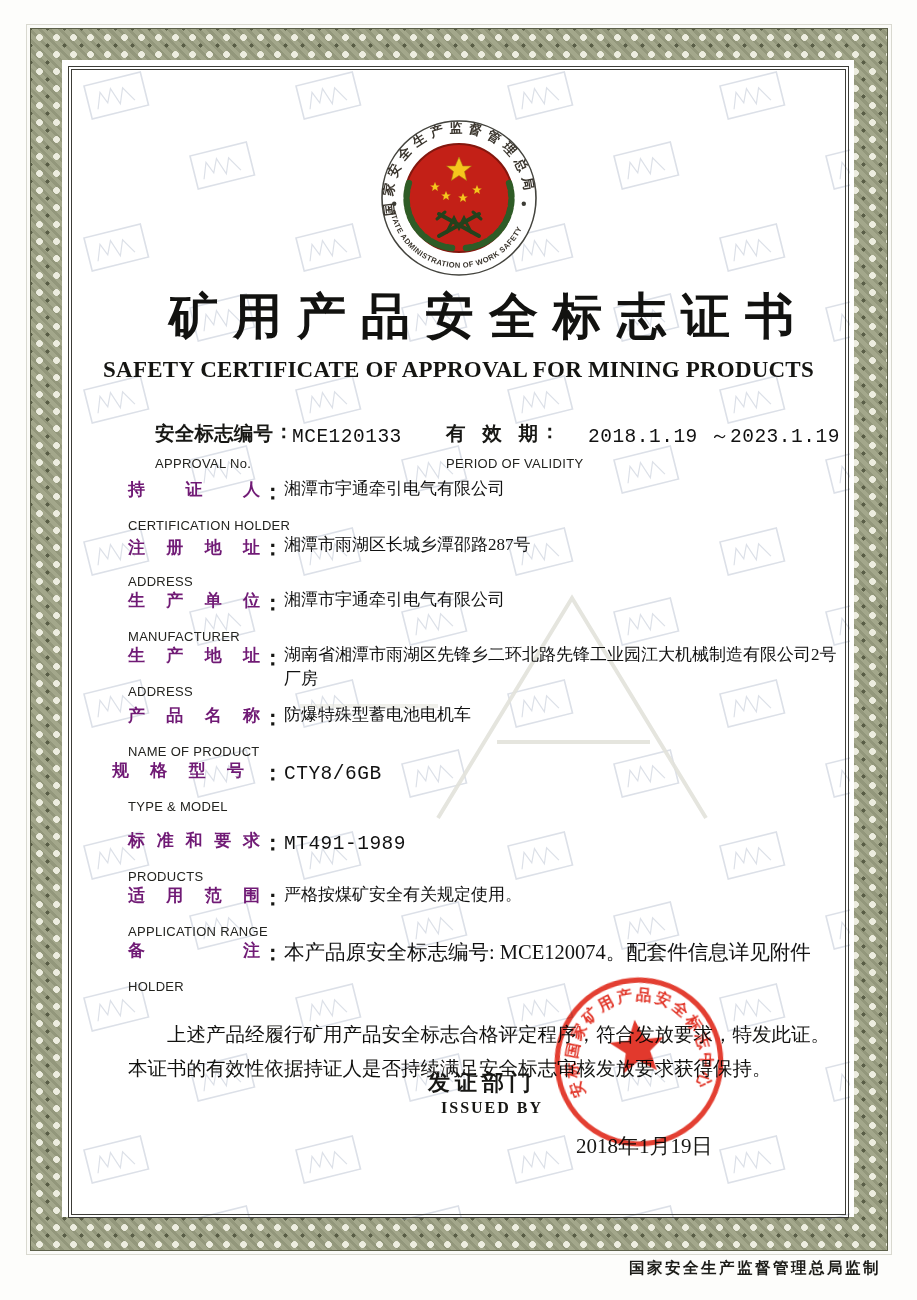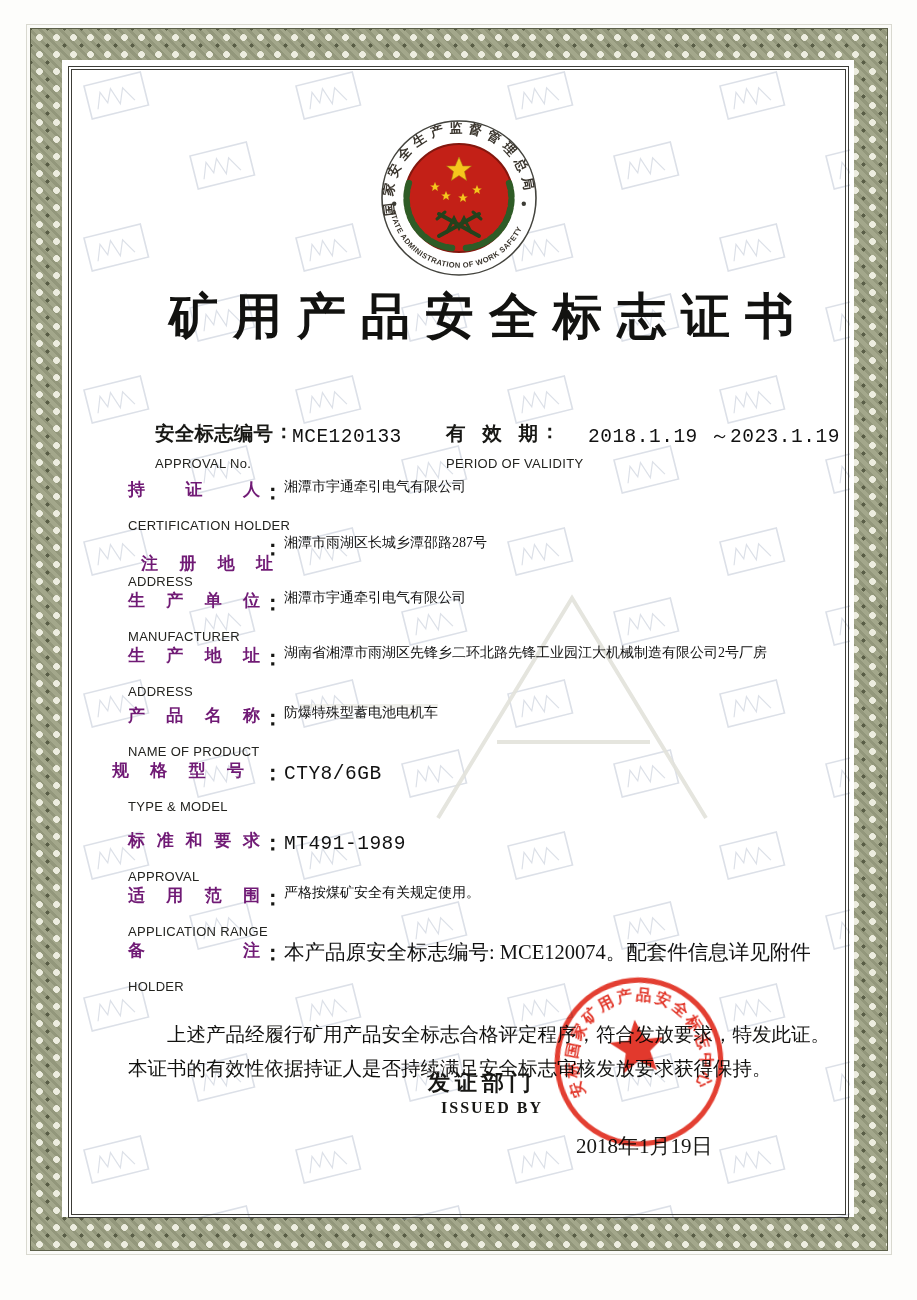--- a/index.html
+++ b/index.html
@@ -36,21 +36,21 @@
     position:absolute;top:284px;left:0;width:100%;text-align:center;
     font-size:49px;font-weight:700;letter-spacing:15px;text-indent:15px;color:#121210;padding-left:23px;
   }
   .subtitle{
     position:absolute;top:357px;left:0;width:100%;text-align:center;
     font-size:23px;font-weight:700;letter-spacing:0.2px;color:#151512;
   }
   .lbl{font-weight:700;font-size:17px;display:inline-block;text-align:justify;text-align-last:justify;color:#701a75;}
   .colon{font-weight:700;font-size:21.5px;position:absolute;}
   .sub{position:absolute;font-family:"Liberation Sans","DejaVu Sans",sans-serif;font-size:13px;letter-spacing:.3px;color:#23231f;margin-top:9px;}
-  .val{position:absolute;font-size:14px;line-height:1.42;color:#111;}
+  .val{position:absolute;font-size:17px;line-height:1.42;color:#111;}
   .mono{font-family:"Liberation Mono","DejaVu Sans Mono",monospace;font-size:19.5px;letter-spacing:.5px;}
   .ap-lbl{font-weight:700;font-size:19.5px;display:inline-block;text-align:justify;text-align-last:justify;}
   .statement{
     position:absolute;left:128px;top:998px;width:718px;
     font-size:19.5px;line-height:1.75;text-indent:2em;color:#121210;
   }
   .issued-label{position:absolute;left:428px;top:1068px;font-size:22px;font-weight:700;letter-spacing:5px;}
   .issued-sub{position:absolute;left:441px;top:1099px;font-size:16px;letter-spacing:2px;font-weight:700;font-family:"Liberation Serif",serif;}
   .issue-date{position:absolute;left:576px;top:1132px;font-size:21px;z-index:3;}
   .seal{position:absolute;left:551px;top:974px;width:176px;height:176px;z-index:6;mix-blend-mode:multiply;transform:rotate(-6deg);}
@@ -127,40 +127,41 @@
         <textPath href="#emb-top">国家安全生产监督管理总局</textPath>
       </text>
       <text font-size="7.6" font-weight="700" fill="#39342c" letter-spacing=".4" font-family="'Liberation Sans',sans-serif">
         <textPath href="#emb-bot">STATE ADMINISTRATION OF WORK SAFETY</textPath>
       </text>
       <circle cx="15.2" cy="87.7" r="2.2" fill="#3c3c35"></circle>
       <circle cx="144.8" cy="87.7" r="2.2" fill="#3c3c35"></circle>
     </svg>
 
     <div class="title">矿用产品安全标志证书</div>
+    <div class="subtitle">SAFETY CERTIFICATE OF APPROVAL FOR MINING PRODUCTS</div>
 
     <div>
       <span class="ap-lbl" style="position:absolute;left:155px;top:420px;width:118px;">安全标志编号</span>
       <span class="colon" style="left:274px;top:418px;font-size:19.5px;">：</span>
       <span class="sub" style="left:155px;top:447px;">APPROVAL No.</span>
       <span class="val mono" style="left:292px;top:424px;">MCE120133</span>
 
       <span class="ap-lbl" style="position:absolute;left:446px;top:420px;width:92px;">有效期</span>
       <span class="colon" style="left:540px;top:418px;font-size:19.5px;">：</span>
       <span class="sub" style="left:446px;top:447px;">PERIOD OF VALIDITY</span>
       <span class="val mono" style="left:588px;top:424px;">2018.1.19 ～2023.1.19</span>
     </div>
 
     <div>
       <span class="lbl" style="position:absolute;left:128px;top:478px;width:132px;">持证人</span>
       <span class="colon" style="left:262px;top:477px;">：</span>
       <span class="sub" style="left:128px;top:509px;">CERTIFICATION HOLDER</span>
       <span class="val" style="left:284px;top:477px;width:562px;">湘潭市宇通牵引电气有限公司</span>
 
-      <span class="lbl" style="position:absolute;left:128px;top:552px;width:132px;margin-left:13px;">注册地址</span>
+      <span class="lbl" style="position:absolute;left:128px;top:536px;width:132px;">注册地址</span>
       <span class="colon" style="left:262px;top:533px;">：</span>
       <span class="sub" style="left:128px;top:565px;">ADDRESS</span>
       <span class="val" style="left:284px;top:533px;width:562px;">湘潭市雨湖区长城乡潭邵路287号</span>
 
       <span class="lbl" style="position:absolute;left:128px;top:589px;width:132px;">生产单位</span>
       <span class="colon" style="left:262px;top:588px;">：</span>
       <span class="sub" style="left:128px;top:620px;">MANUFACTURER</span>
       <span class="val" style="left:284px;top:588px;width:562px;">湘潭市宇通牵引电气有限公司</span>
 
       <span class="lbl" style="position:absolute;left:128px;top:644px;width:132px;">生产地址</span>
@@ -173,21 +174,21 @@
       <span class="sub" style="left:128px;top:735px;">NAME OF PRODUCT</span>
       <span class="val" style="left:284px;top:703px;width:562px;">防爆特殊型蓄电池电机车</span>
 
       <span class="lbl" style="position:absolute;left:112px;top:759px;width:132px;font-family:Liberation Mono, monospace;">规格型号</span>
       <span class="colon" style="left:262px;top:758px;">：</span>
       <span class="sub" style="left:128px;top:790px;">TYPE &amp; MODEL</span>
       <span class="val mono" style="left:284px;top:761px;width:562px;">CTY8/6GB</span>
 
       <span class="lbl" style="position:absolute;left:128px;top:829px;width:132px;">标准和要求</span>
       <span class="colon" style="left:262px;top:828px;">：</span>
-      <span class="sub" style="left:128px;top:860px;">APPROVAL</span>
+      <span class="sub" style="left:128px;top:860px;">PRODUCTS</span>
       <span class="val mono" style="left:284px;top:831px;width:562px;">MT491-1989</span>
 
       <span class="lbl" style="position:absolute;left:128px;top:884px;width:132px;">适用范围</span>
       <span class="colon" style="left:262px;top:883px;">：</span>
       <span class="sub" style="left:128px;top:915px;">APPLICATION RANGE</span>
       <span class="val" style="left:284px;top:883px;width:562px;">严格按煤矿安全有关规定使用。</span>
 
       <span class="lbl" style="position:absolute;left:128px;top:939px;width:132px;">备注</span>
       <span class="colon" style="left:262px;top:938px;">：</span>
       <span class="sub" style="left:128px;top:970px;">HOLDER</span>
@@ -206,14 +207,15 @@
     <circle cx="85" cy="85" r="79" fill="none" stroke="#df2416" stroke-width="5" opacity=".88"></circle>
     <polygon transform="translate(85,72) scale(2.15)" fill="#df2416" opacity=".9" points="0,-13 3.8,-4 12.4,-4 5.5,1.5 7.6,10.5 0,5.5 -7.6,10.5 -5.5,1.5 -12.4,-4 -3.8,-4"></polygon>
     <defs>
       <path id="seal-arc" d="M 30.6 110.4 A 60 60 0 1 1 139.4 110.4" fill="none"></path>
     </defs>
     <text font-size="15" font-weight="700" fill="#df2416" letter-spacing="2.6" opacity=".92" font-family="'Liberation Serif',serif">
       <textPath href="#seal-arc">安标国家矿用产品安全标志中心</textPath>
     </text>
   </svg>
 
+  <div class="footer-note">国家安全生产监督管理总局监制</div>
 
 </div>
 
 </body></html>

